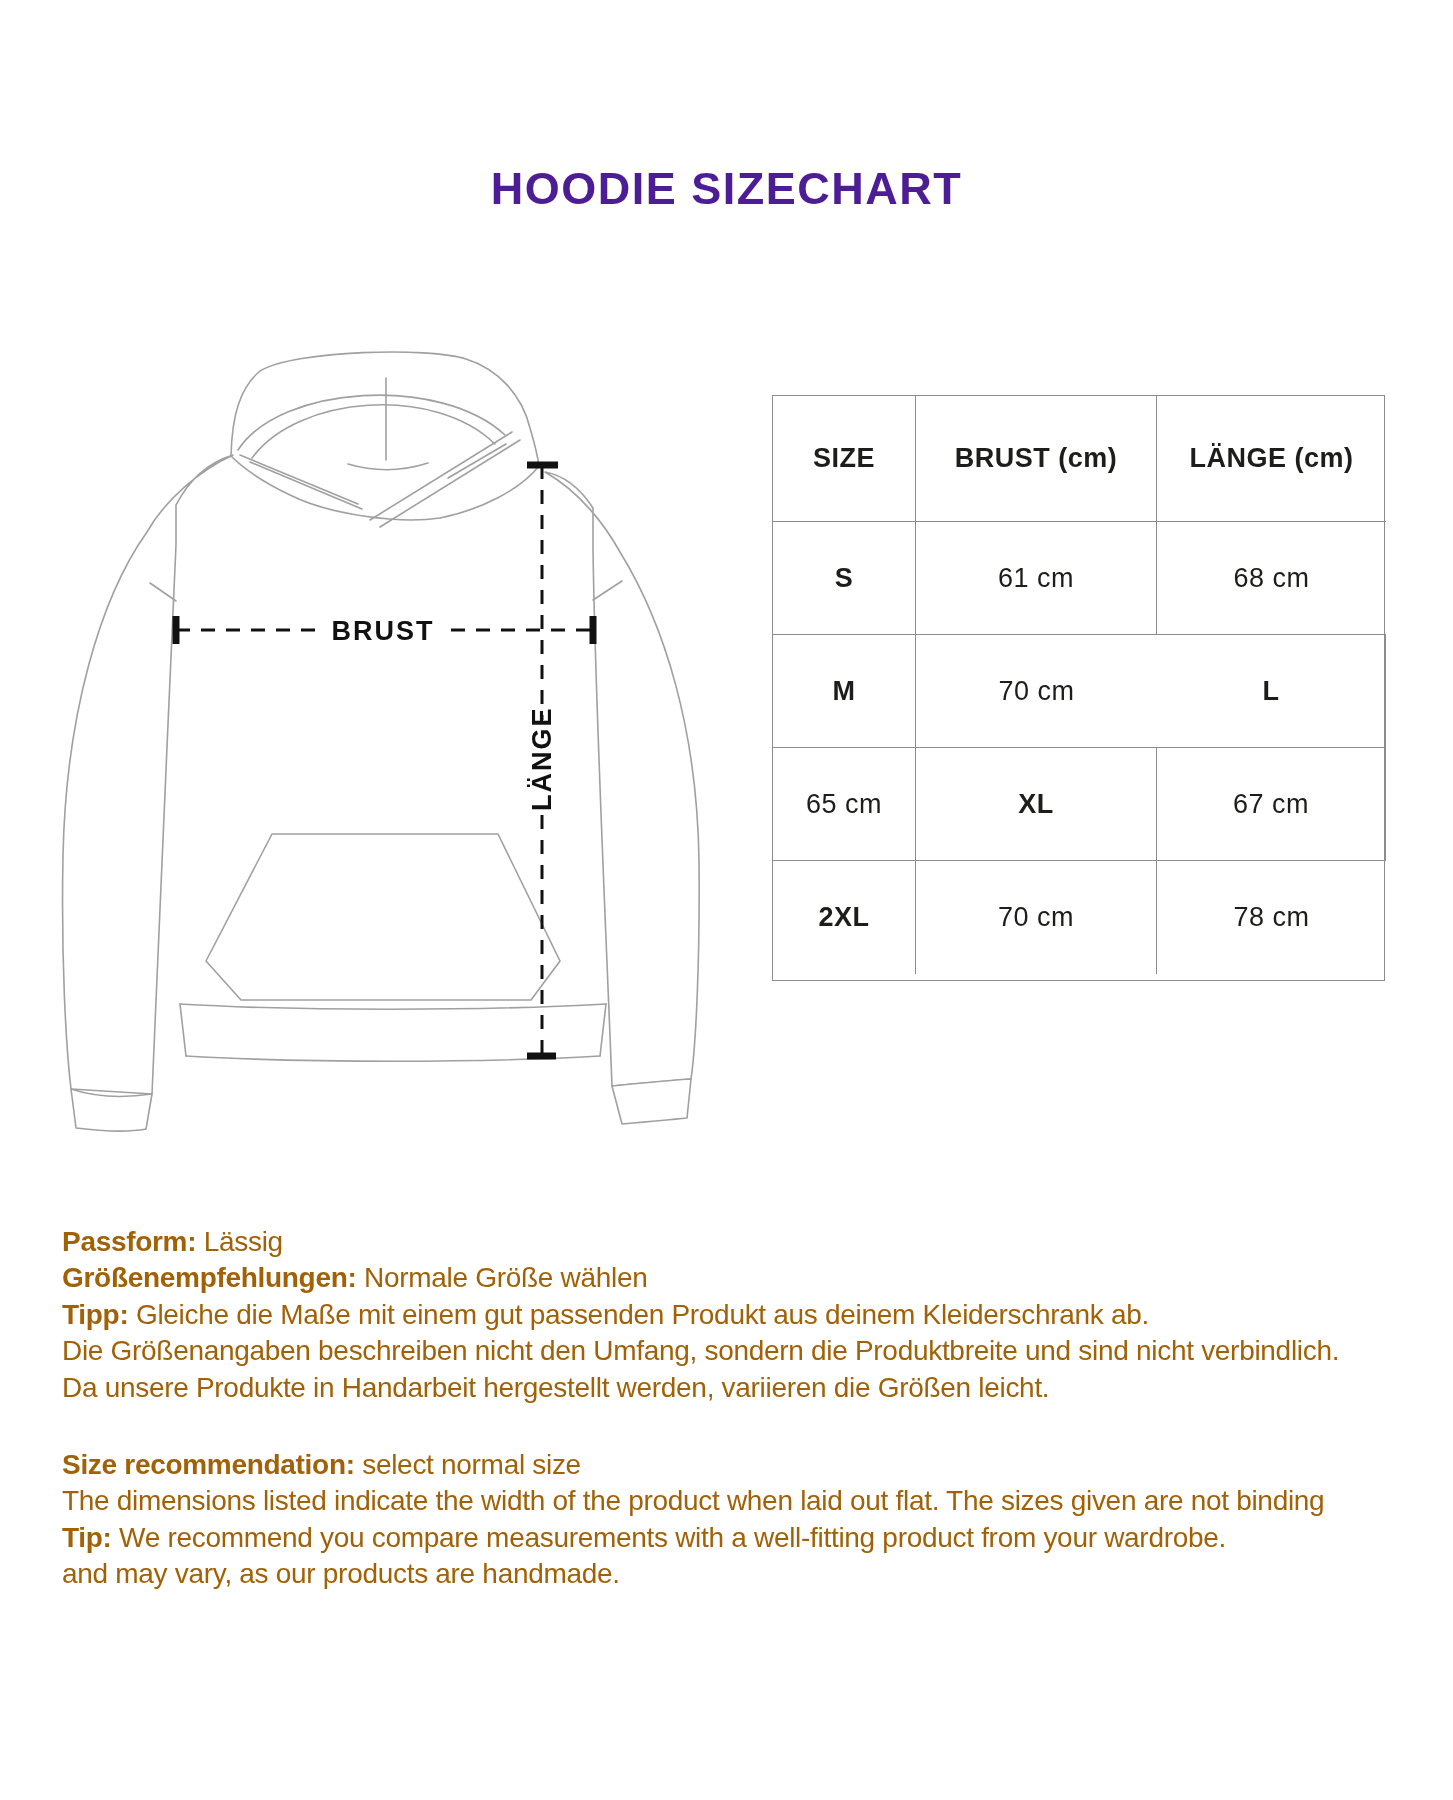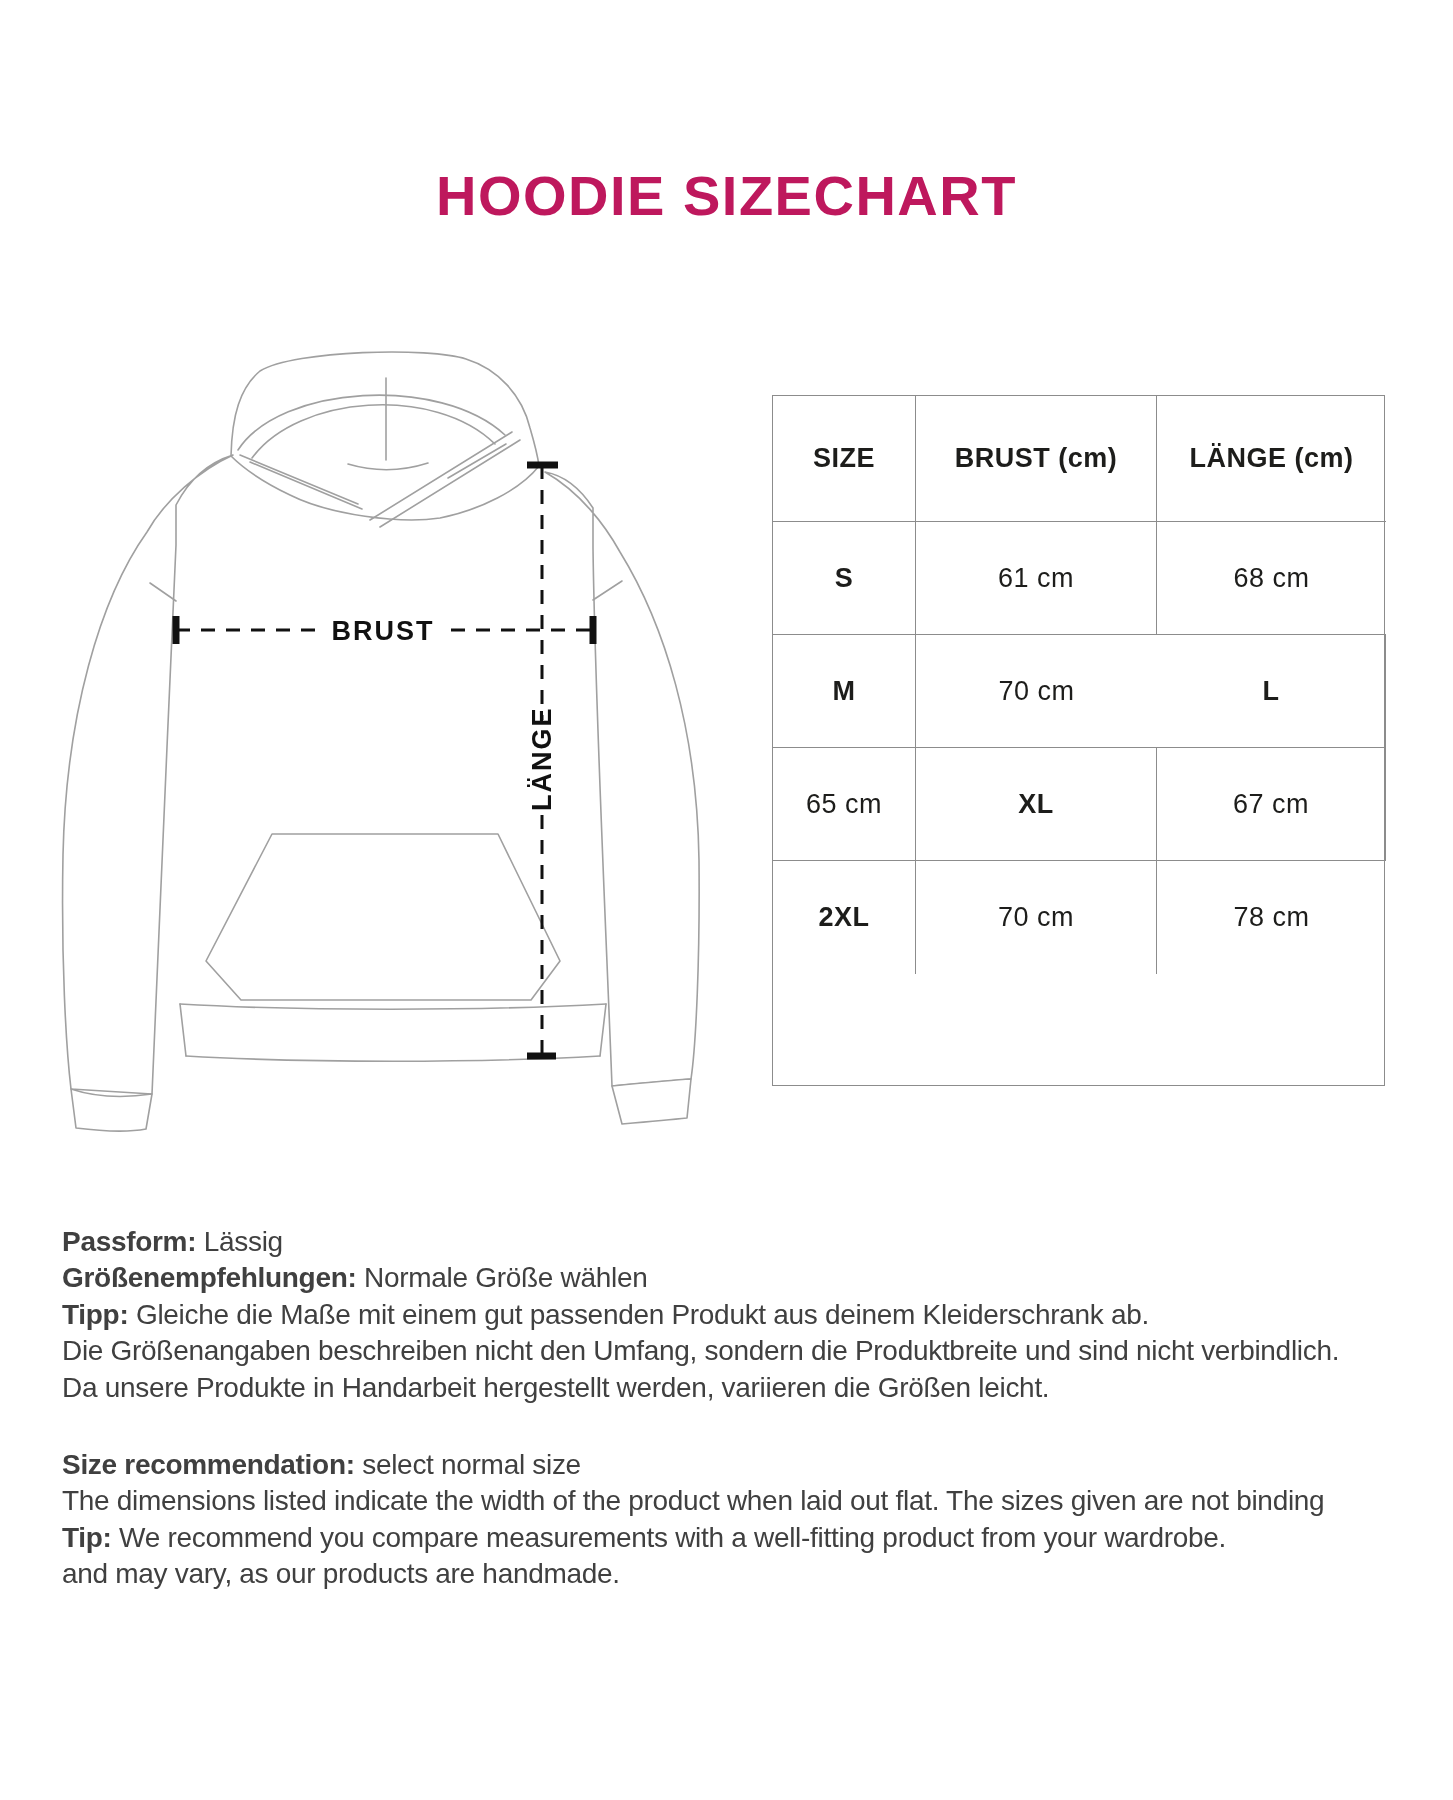--- a/index.html
+++ b/index.html
@@ -8,35 +8,35 @@
     width:1453px;height:1800px;
     background:#ffffff;
     font-family:"Liberation Sans", sans-serif;
     color:#1d1d1b;
     overflow:hidden;
   }
   .page-title{
     position:absolute;
     top:163px;left:0;width:1453px;
     text-align:center;
-    font-size:56px;
+    font-size:45px;
     font-weight:700;
     letter-spacing:1.5px;
-    color:#be185d;
+    color:#4c1d95;
   }
   .hoodie-svg{
     position:absolute;
     left:30px;top:280px;
     width:710px;height:870px;
   }
   
   .size-table{
     position:absolute;
     left:772px;top:395px;
-    width:613px;height:691px;
+    width:613px;height:586px;
     display:grid;
     grid-template-columns:143px 241px 229px;
     grid-template-rows:126px repeat(5,113px);
     border:1.5px solid #8c8c8c;
     box-sizing:border-box;
     background:#fff;
   }
   .size-table .cell{
     display:flex;align-items:center;justify-content:center;
     border-right:1.5px solid #8c8c8c;
@@ -49,21 +49,21 @@
   .size-table .cell.lastcol{border-right:none;}
   .size-table .cell.lastrow{border-bottom:none;}
   .size-table .cell.head, .size-table .cell.sizecol{font-weight:700;}
   
   .notes{
     position:absolute;
     left:62px;
     font-size:28px;
     letter-spacing:-0.3px;
     line-height:36.4px;
-    color:#404040;
+    color:#a16207;
     white-space:nowrap;
   }
   .notes b{font-weight:700;}
   .notes-de{top:1224px;}
   .notes-en{top:1447px;}
 </style>
 </head>
 <body>
 
 <div id="page">

